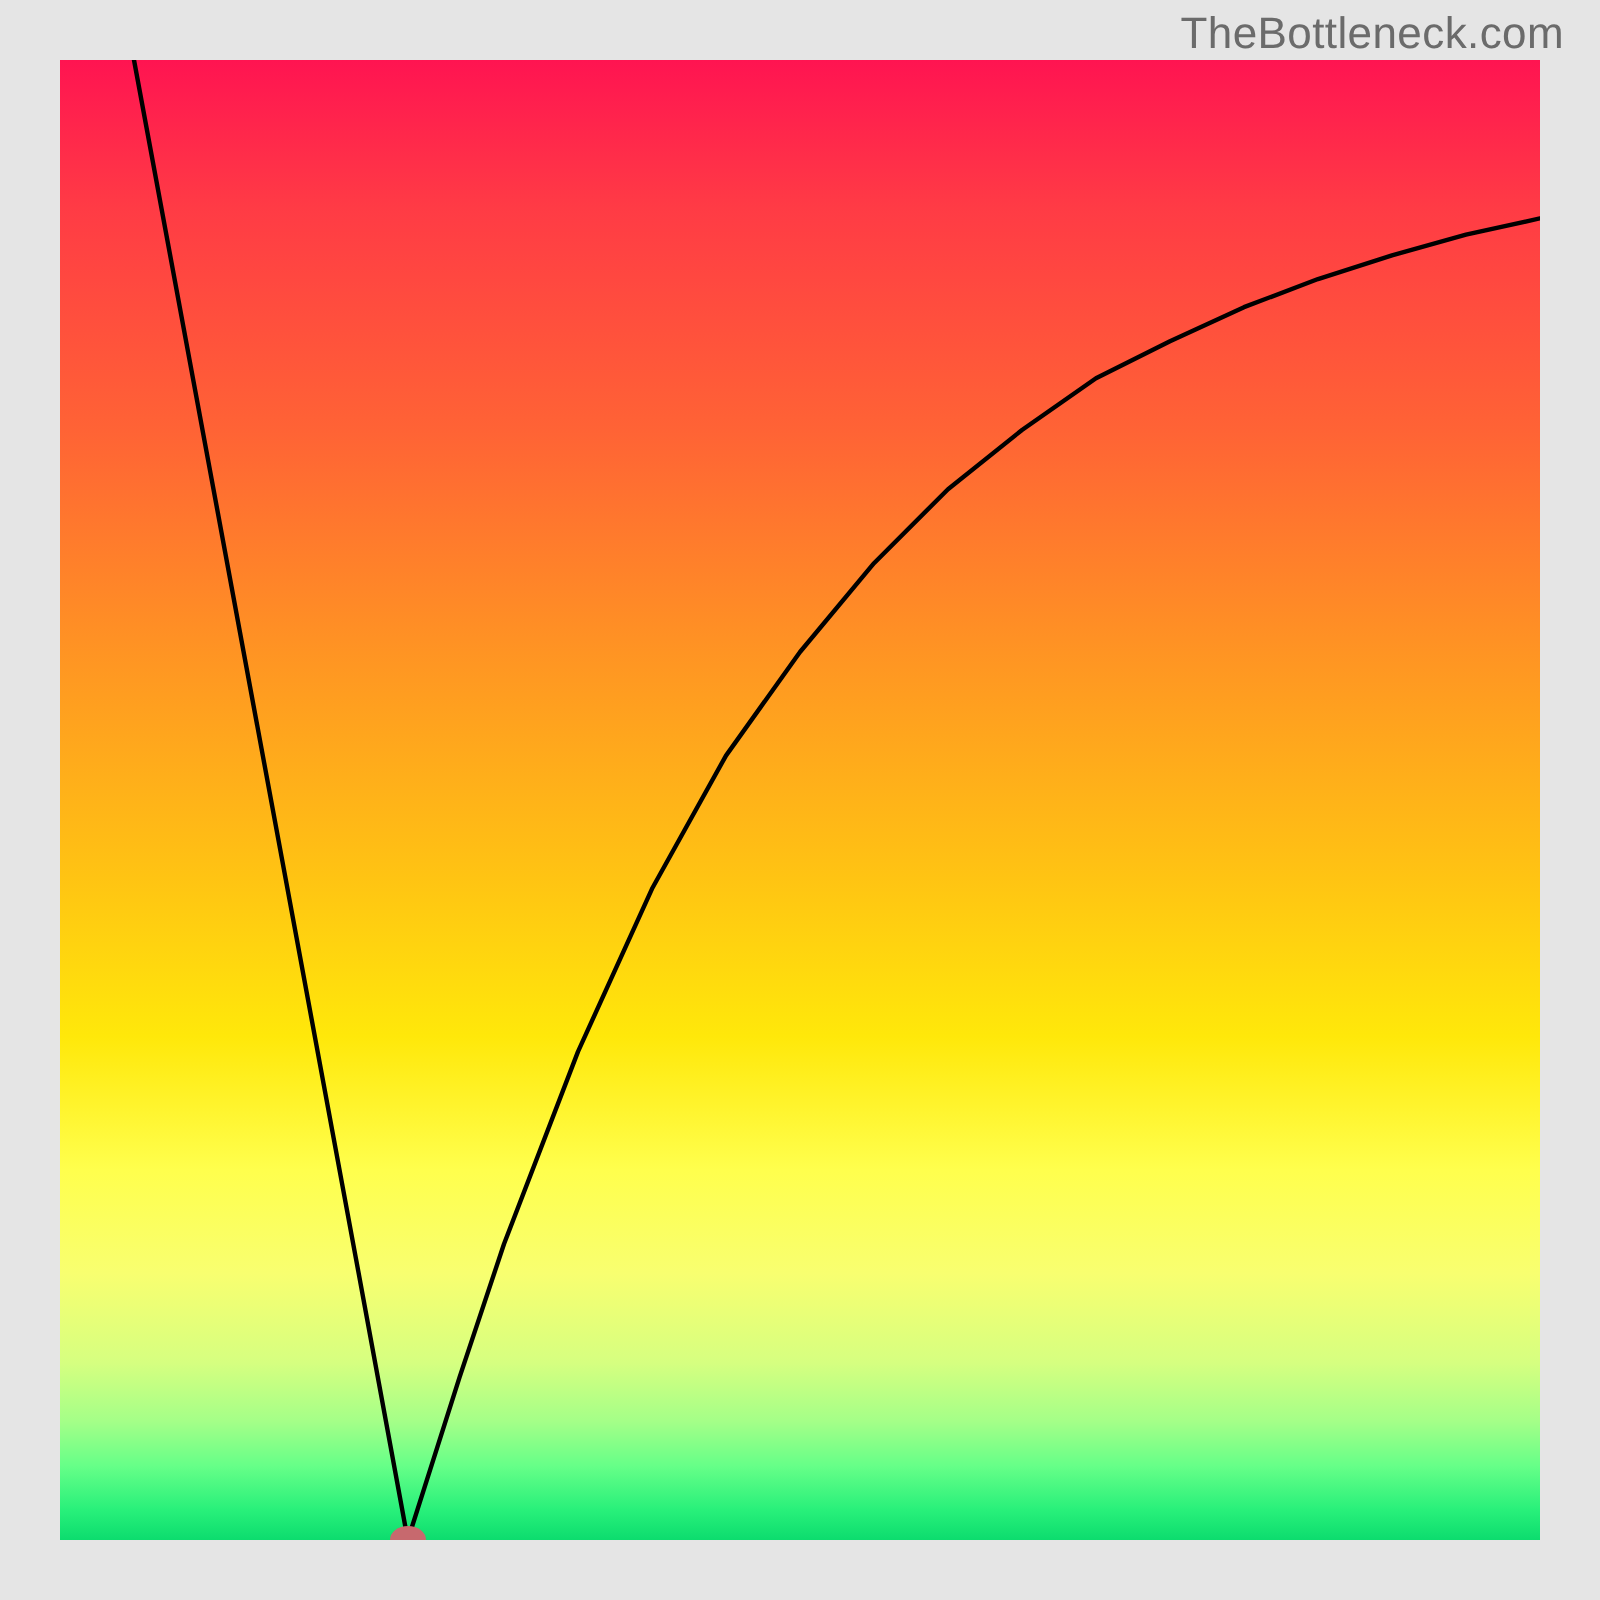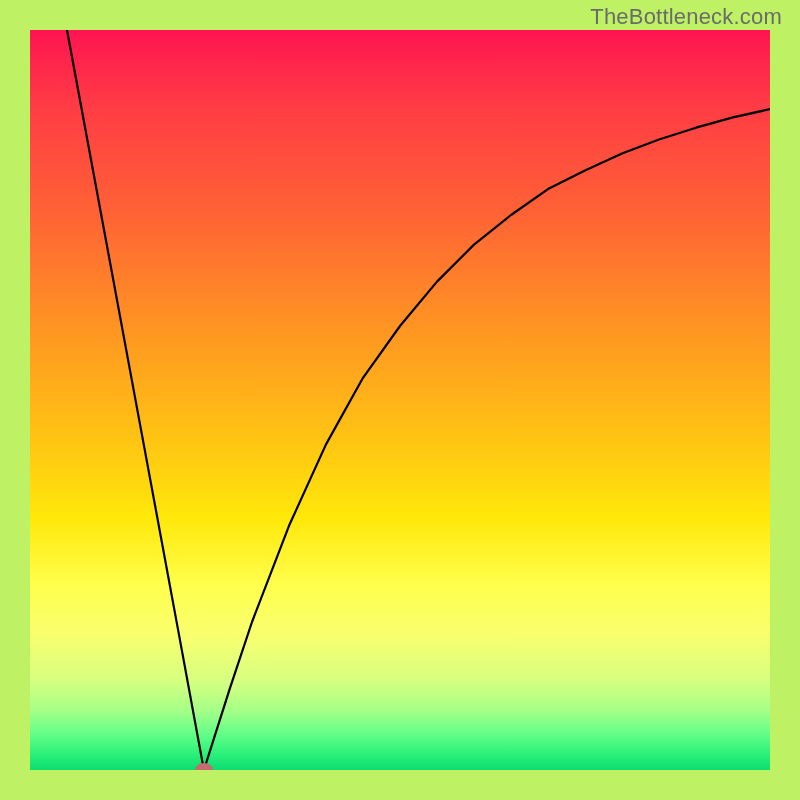--- a/index.html
+++ b/index.html
@@ -8,21 +8,21 @@
     width: 800px;
     height: 800px;
     overflow: hidden;
     background: #000;
     font-family: Arial, Helvetica, sans-serif;
   }
   .frame {
     position: relative;
     width: 800px;
     height: 800px;
-    background: #bef264;
+    background: #e5e5e5;
   }
   .plot-area {
     position: absolute;
     left: 30px;
     top: 30px;
     width: 740px;
     height: 740px;
     overflow: hidden;
   }
   .gradient-bg {

